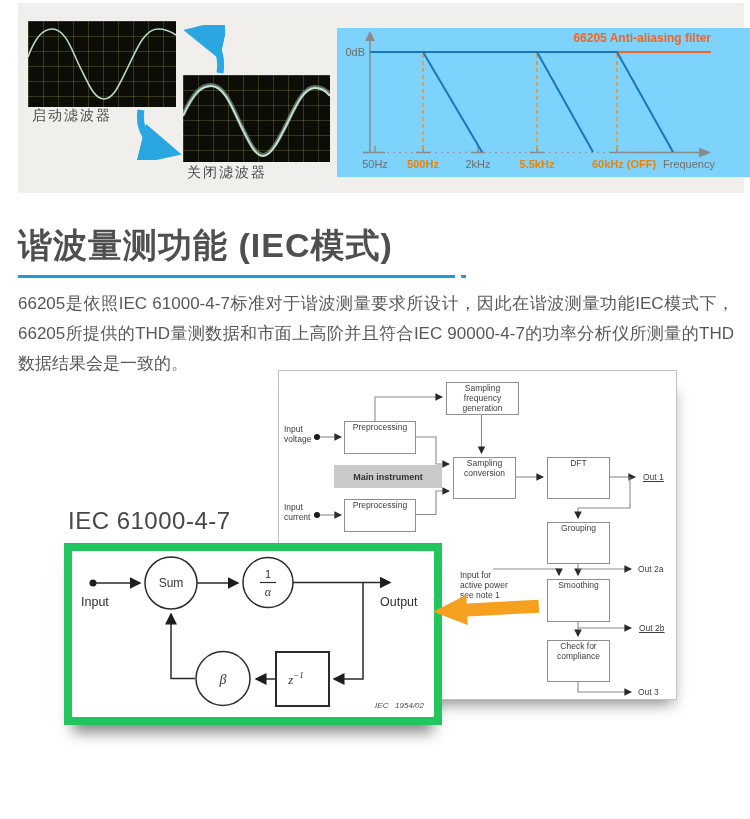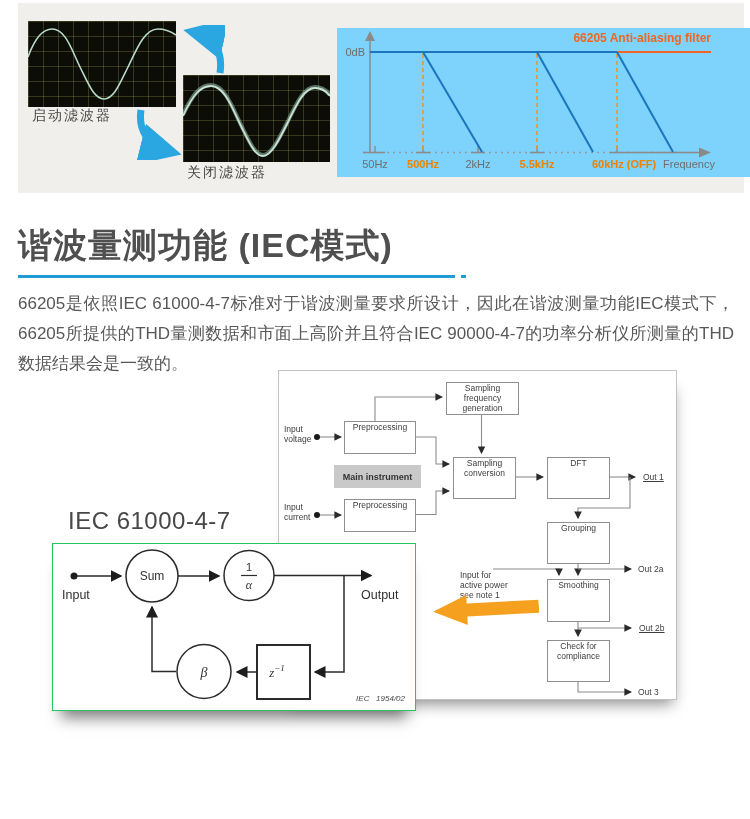--- a/index.html
+++ b/index.html
@@ -42,22 +42,22 @@
   .fc-main{position:absolute;background:#c9c9c9;display:flex;align-items:center;justify-content:center;
            font-weight:bold;font-size:9px;color:#333;}
   .fc-label{position:absolute;font-size:8.5px;line-height:10px;color:#3d3d3d;}
   .fc-out{position:absolute;font-size:8.5px;color:#3d3d3d;}
 
   
   .orange-arrow{position:absolute;left:433px;top:594px;transform:rotate(-3deg);z-index:5;}
 
   
   .inset-heading{position:absolute;left:68px;top:507px;font-size:24px;color:#474747;letter-spacing:.5px;}
-  .inset-box{position:absolute;left:52px;top:543px;width:362px;height:166px;background:#fff;
-             border:1px solid #22c55e;z-index:4;box-shadow:0 16px 14px -9px rgba(0,0,0,.5);}
+  .inset-box{position:absolute;left:64px;top:543px;width:362px;height:166px;background:#fff;
+             border:8px solid #22c55e;z-index:4;box-shadow:0 16px 14px -9px rgba(0,0,0,.5);}
   .credit{white-space:pre;}
 </style>
 </head>
 <body>
 
 <div class="canvas">
 
   <section class="top-band">
 
     <div class="scope scope1">
@@ -179,21 +179,21 @@
     </div>
 
     <div class="fc-box" style="left:167px;top:11px;width:71px;height:31px;">
       <div>Sampling</div>
         <div>frequency</div>
         <div>generation</div>
     </div>
     <div class="fc-box" style="left:65px;top:50px;width:70px;height:31px;">
       <div>Preprocessing</div>
     </div>
-    <div class="fc-main" style="left:55px;top:94px;width:87px;height:23px;">
+    <div class="fc-main" style="left:55px;top:94px;width:108px;height:23px;">
       <div>Main instrument</div>
     </div>
     <div class="fc-box" style="left:174px;top:86px;width:61px;height:40px;">
       <div>Sampling</div>
         <div>conversion</div>
     </div>
     <div class="fc-box" style="left:268px;top:86px;width:61px;height:40px;">
       <div>DFT</div>
     </div>
     <div class="fc-box" style="left:65px;top:128px;width:70px;height:31px;">

